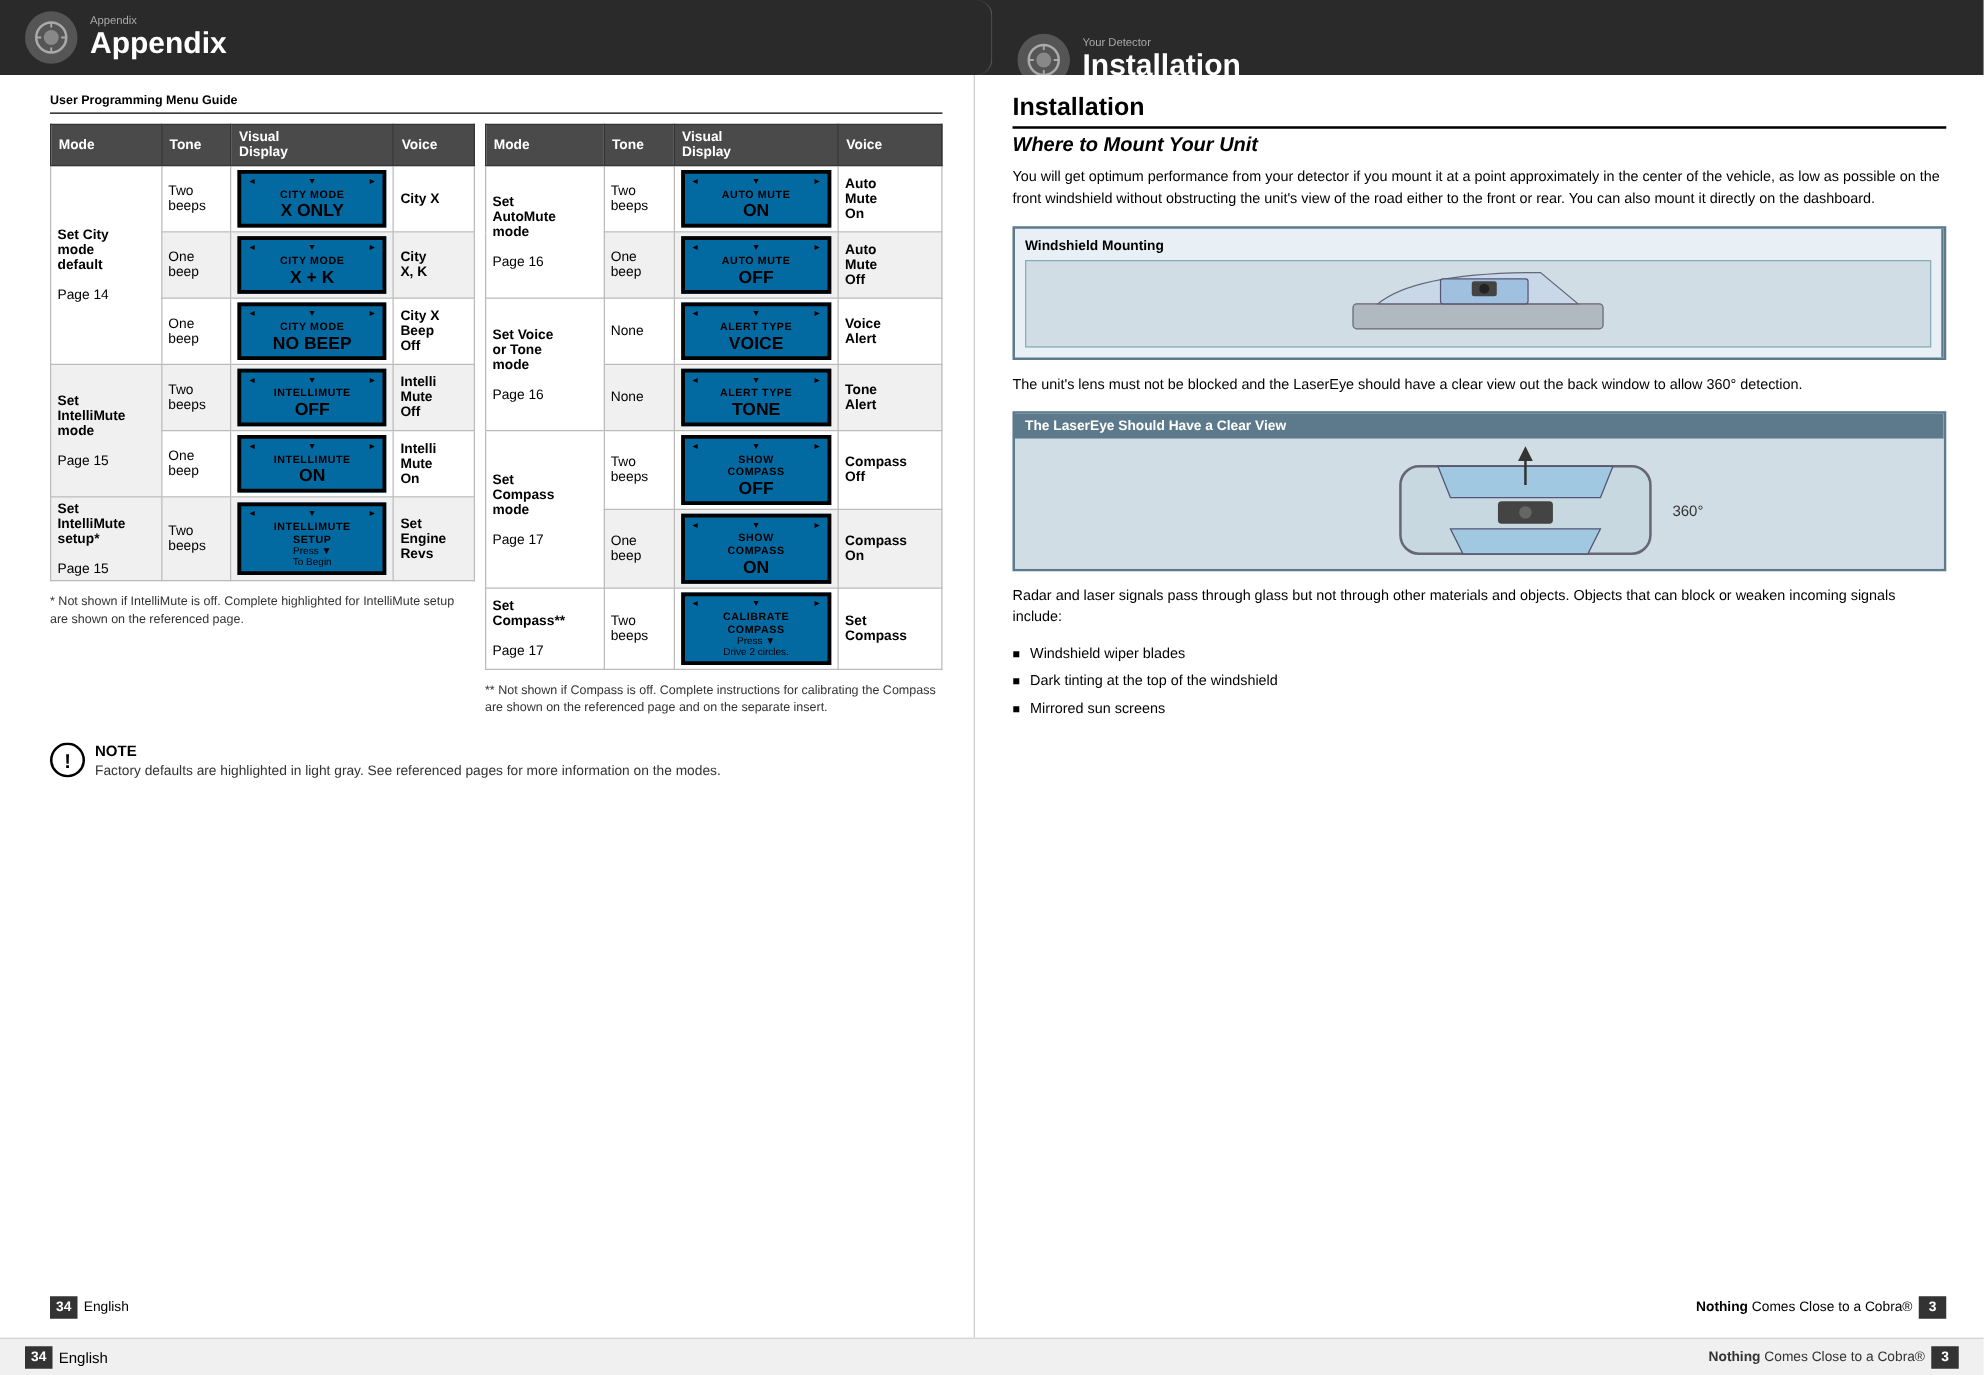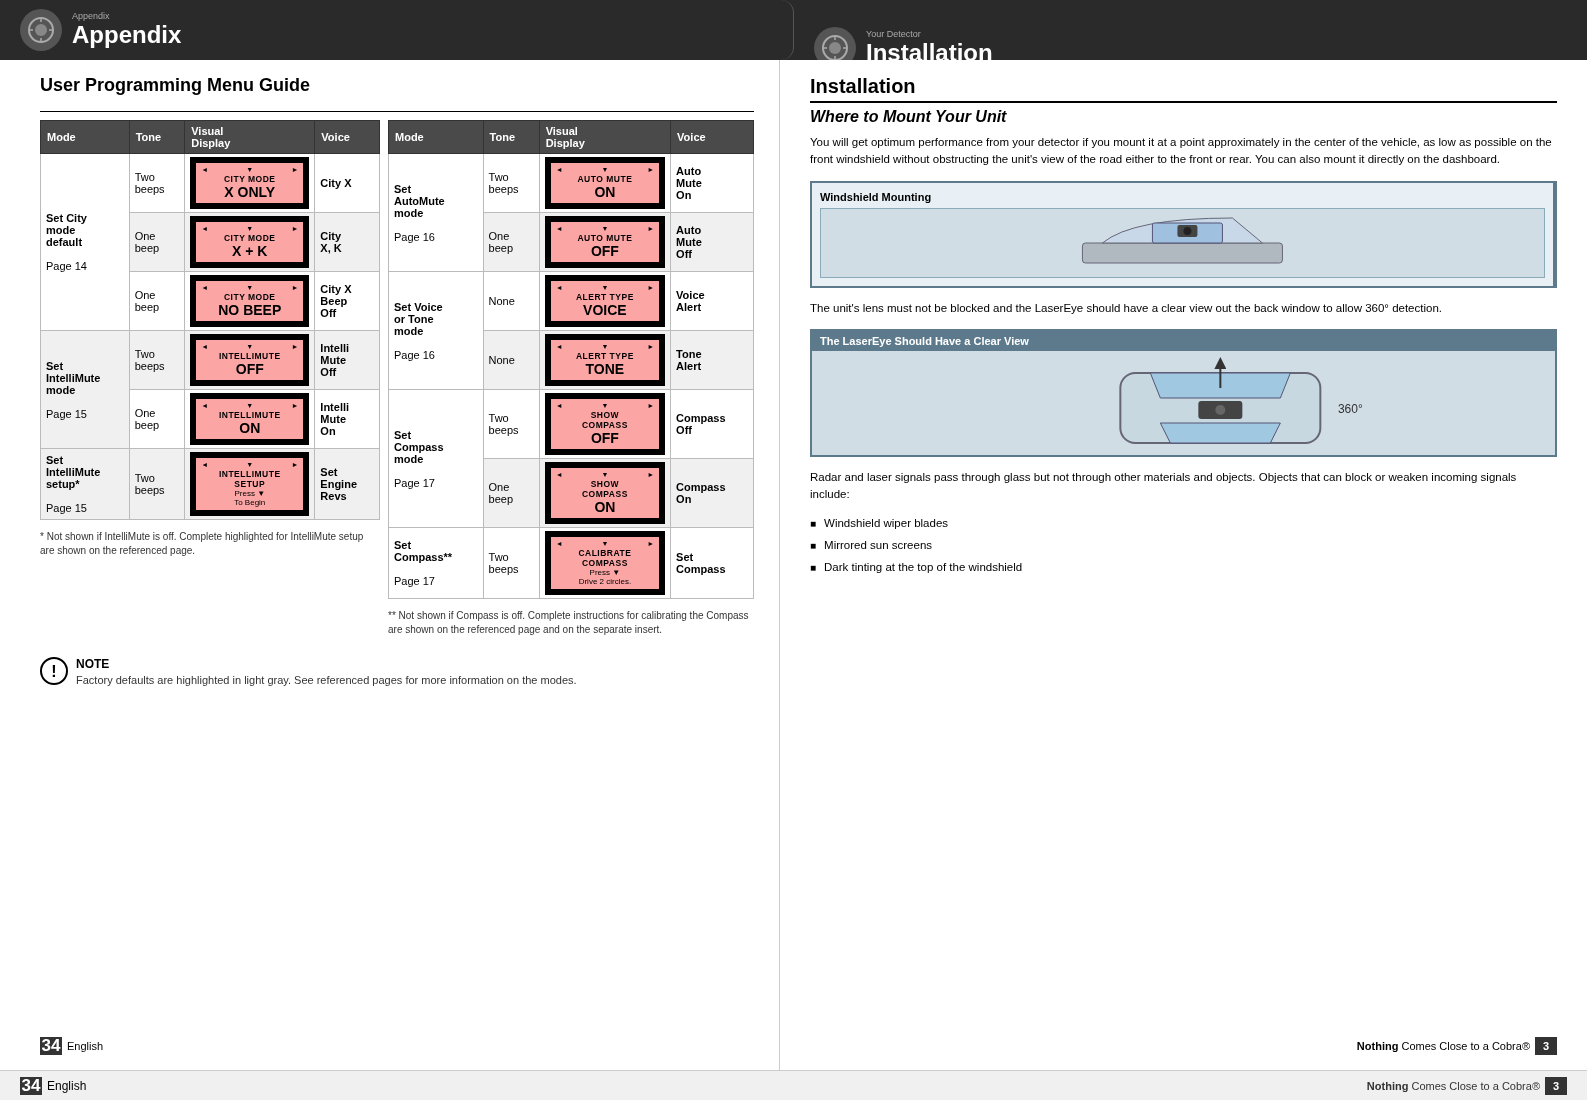--- a/index.html
+++ b/index.html
@@ -26,26 +26,26 @@
       background: #fff;
     }
     
     .right-page {
       width: 807px;
       padding: 15px 30px 20px 30px;
       background: #fff;
     }
     
     .section-title {
-      font-size: 18px;
+      font-size: 10px;
       font-weight: bold;
       color: #000;
       margin-bottom: 8px;
       border-bottom: 1px solid #000;
-      padding-bottom: 15px;
+      padding-bottom: 4px;
     }
     
     .prog-table {
       border-collapse: collapse;
       width: 100%;
       font-size: 11px;
       margin-bottom: 10px;
     }
     .prog-table th {
       background: #4a4a4a;
@@ -125,21 +125,21 @@
     }
     .page-num-box {
       background: #333;
       color: #fff;
       width: 22px;
       height: 18px;
       display: flex;
       align-items: center;
       justify-content: center;
       font-weight: bold;
-      font-size: 17px;
+      font-size: 11px;
     }
     .page-number-right {
       position: absolute;
       bottom: 15px;
       right: 30px;
       display: flex;
       align-items: center;
       gap: 5px;
       font-size: 11px;
     }
@@ -317,22 +317,22 @@
     }
     .bottom-right {
       font-size: 11px;
       color: #333;
       display: flex;
       align-items: center;
       gap: 5px;
     }
     
     .vc {
-      background: #fca5a5;
-      border: 6px solid #000000;
+      background: #0369a1;
+      border: 3px solid #000000;
       padding: 3px 5px;
       min-width: 85px;
     }
     .vc-header {
       display: flex;
       justify-content: space-between;
       font-size: 7px;
       margin-bottom: 1px;
     }
     .vc-mode-name {
@@ -714,24 +714,24 @@
       </div>
     </div>
 
     <div class="install-body-text">Radar and laser signals pass through glass but not through other materials and objects. Objects that can block or weaken incoming signals include:</div>
 
     <ul class="bullet-list">
       <li>
           <span>Windshield wiper blades</span>
         </li>
       <li>
-          <span>Mirrored sun screens</span>
+          <span>Dark tinting at the top of the windshield</span>
         </li>
       <li>
-          <span>Dark tinting at the top of the windshield</span>
+          <span>Mirrored sun screens</span>
         </li>
     </ul>
 
     <div class="page-number-right">
       <span><strong>Nothing</strong> Comes Close to a Cobra®</span>
       <div class="page-num-box-right">3</div>
     </div>
   </div>
 </div>
 

